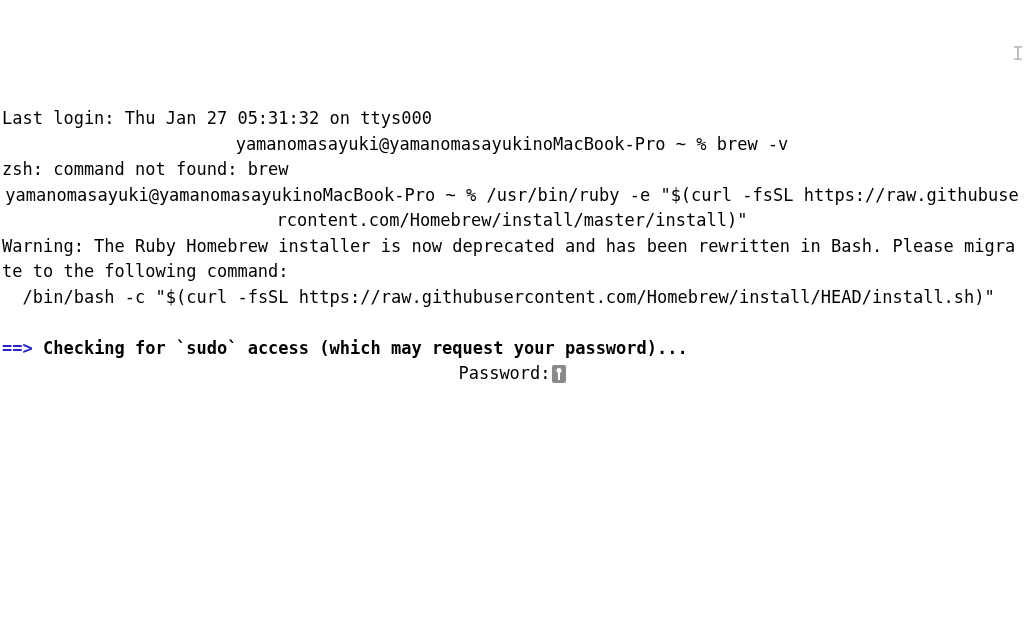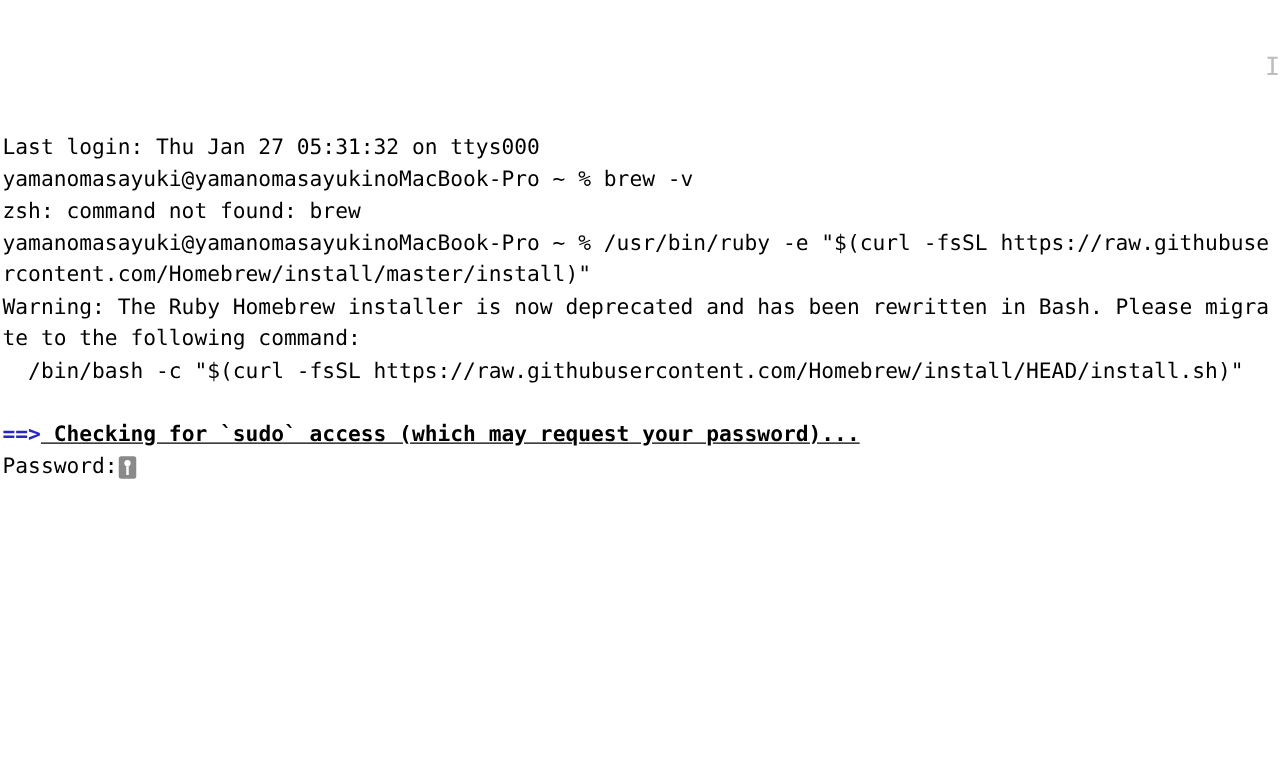--- a/index.html
+++ b/index.html
@@ -18,32 +18,32 @@
       padding: 4px 2px;
       overflow: hidden;
       white-space: pre-wrap;
       word-break: break-all;
     }
     .line {
       display: block;
     }
     .prompt-line {
       display: block;
+      text-align: center;
     }
     .blank {
       display: block;
       height: 1.5em;
     }
     .arrow {
       color: #2525c8;
       font-weight: bold;
     }
     .bold {
       font-weight: bold;
-      text-decoration: underline;
     }
     .key-icon {
       display: inline-block;
       width: 14px;
       height: 18px;
       background: #8a8a8a;
       border-radius: 2px;
       vertical-align: text-bottom;
       position: relative;
       margin-left: 1px;

